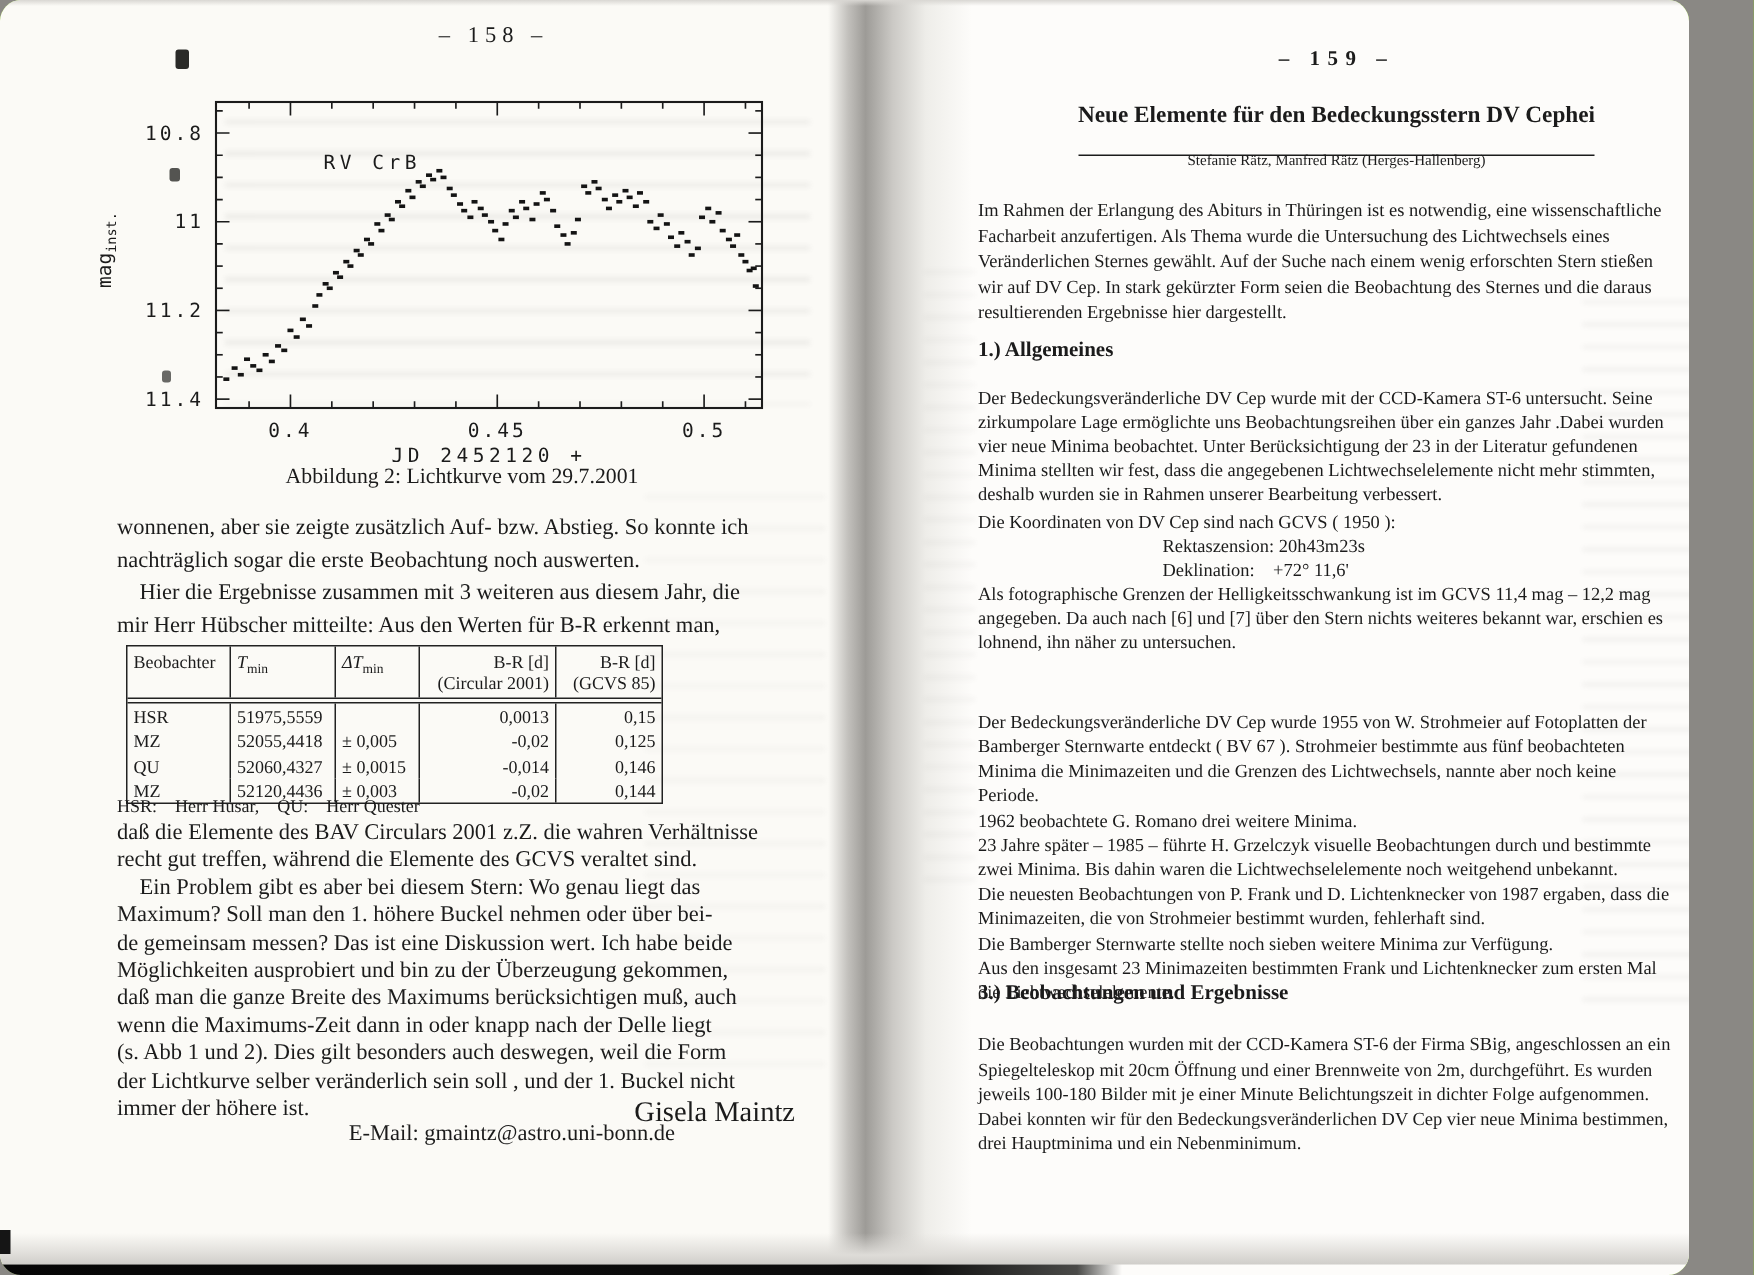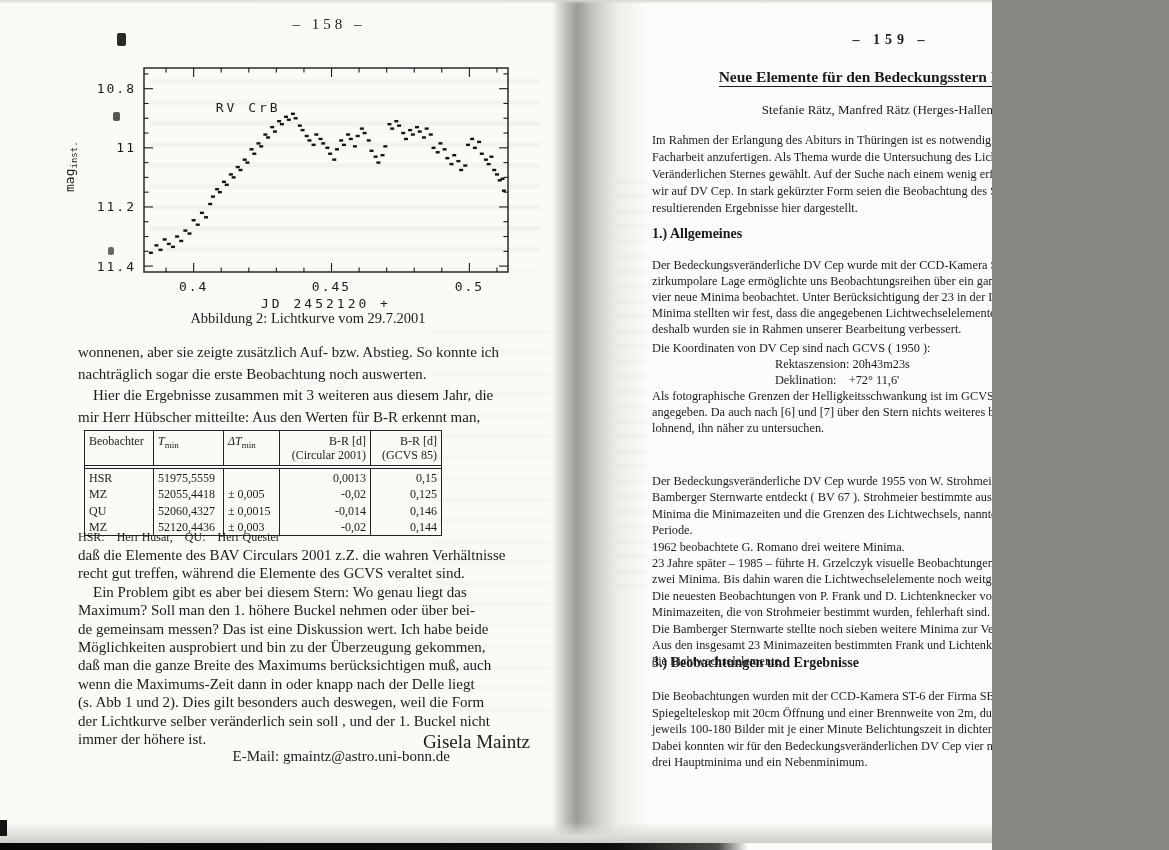--- a/index.html
+++ b/index.html
@@ -1,17 +1,17 @@
 <!DOCTYPE html>
 <html><head>
 <meta charset="utf-8">
 <style>
   html,body{margin:0;padding:0;background:#8a8884;}
-  .canvas{position:relative;width:992px;height:850px;overflow:hidden;
-          background:#84cc16;font-family:"Liberation Serif",serif;color:#1b1b1b;}
+  .canvas{position:relative;width:1126px;height:850px;overflow:hidden;
+          background:#84cc16;font-family:"Liberation Serif",serif;color:#1b1b1b;border-radius:14px;}
   
   .page-left{position:absolute;left:0;top:0;width:575px;height:850px;background:#fbfaf6;}
   .page-right{position:absolute;left:610px;top:0;width:559px;height:850px;background:#fdfcfa;}
   .gutter{position:absolute;left:552px;top:0;width:96px;height:850px;
           background:linear-gradient(90deg,rgba(250,249,246,0) 0%,#c2c0bc 14%,#9d9b97 26%,#cbc9c5 45%,#eeede9 68%,#fdfcfa 100%);}
   .edge-top{position:absolute;left:0;top:0;width:1169px;height:4px;background:linear-gradient(180deg,#d9d7d3,rgba(255,255,255,0));}
   .bottom-black{position:absolute;left:0;top:843px;width:748px;height:7px;
           background:linear-gradient(90deg,#060606 0%,#0d0d0d 82%,#4a4a48 96%,rgba(120,120,118,0) 100%);}
   .bottom-shade{position:absolute;left:0;top:822px;width:1169px;height:21px;
           background:linear-gradient(180deg,rgba(230,228,224,0) 0%,#dedcd8 70%,#cfcdc9 100%);}
@@ -46,22 +46,22 @@
   .thead .tcell{padding-top:3px;padding-bottom:3px;min-height:28px;}
   .math{font-style:italic;}
   .math sub{font-style:normal;font-size:9px;}
   .tbody .trow .tcell{padding-top:1.5px;}
   .tfoot{position:absolute;left:78px;top:530px;width:420px;font-size:12px;white-space:pre;}
 
   
   .pageno-right{position:absolute;left:652px;top:32px;width:478px;text-align:center;
           font-size:14px;font-weight:bold;letter-spacing:5px;}
   .title{position:absolute;left:652px;top:68px;width:478px;text-align:center;}
-  .title span{display:inline-block;font-size:15.5px;font-weight:bold;border-bottom:1.8px solid #1b1b1b;padding-bottom:0;}
-  .authors{position:absolute;left:652px;top:102px;width:478px;text-align:center;font-size:13px;}
+  .title span{display:inline-block;font-size:15.5px;font-weight:bold;border-bottom:1.8px solid #1b1b1b;padding-bottom:17px;}
+  .authors{position:absolute;left:652px;top:102px;width:478px;text-align:center;font-size:10px;}
   .rpara{position:absolute;left:652px;width:505px;font-size:12.3px;line-height:16px;white-space:pre-wrap;}
   .rintro{top:132px;line-height:17px;}
   .rhead{position:absolute;left:652px;width:505px;font-size:14px;font-weight:bold;}
   .rh1{top:226px;font-family:Liberation Serif, serif;}  .rp1{top:257px;}
   .rpcoords{top:340px;}
   .rh2{top:441px;}  .rp2{top:473px;line-height:16.4px;}
   .rh3{top:655px;}  .rp3{top:688px;line-height:16.6px;}
 
   
   .figure{position:absolute;left:58px;top:56px;width:460px;height:252px;}

